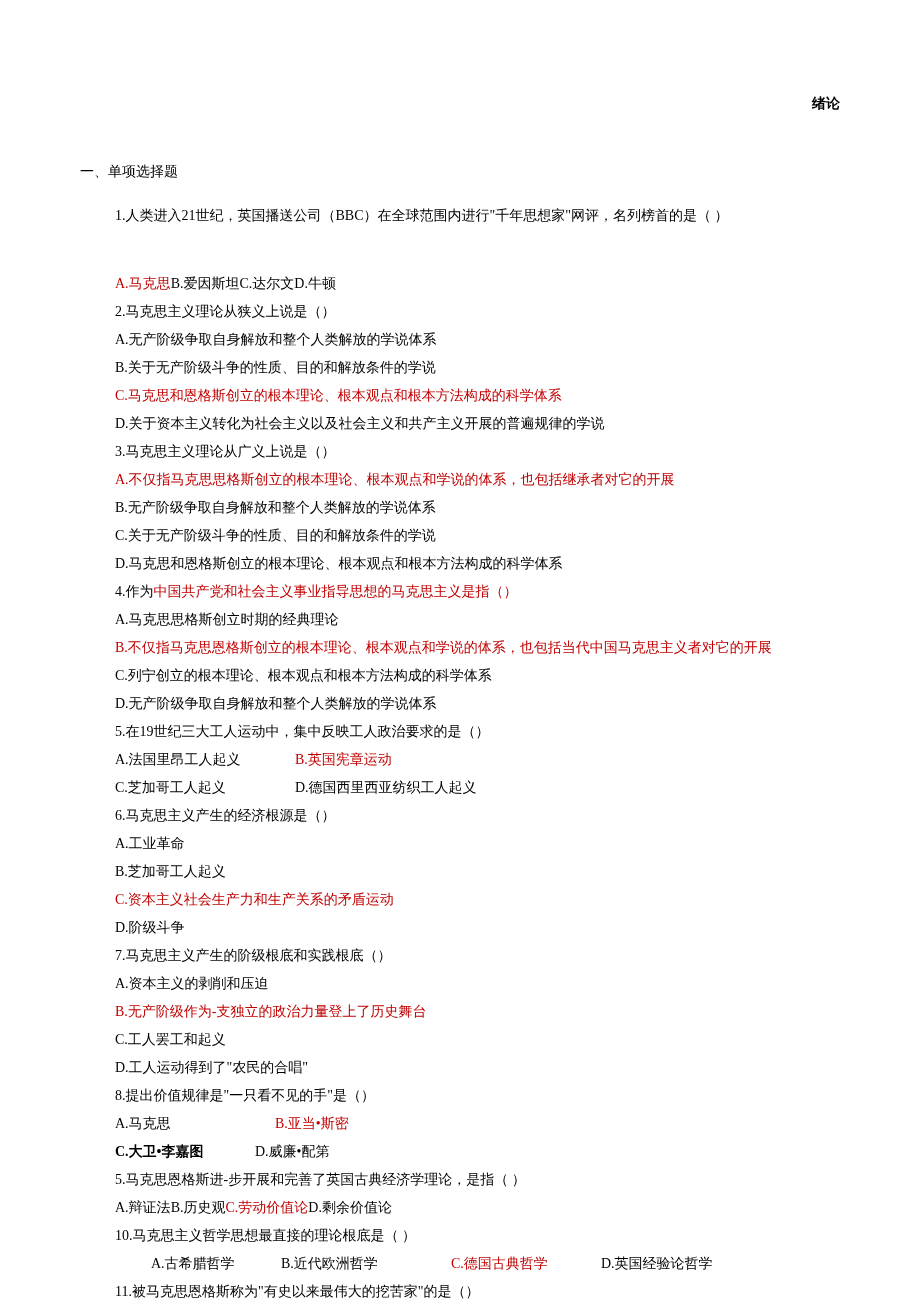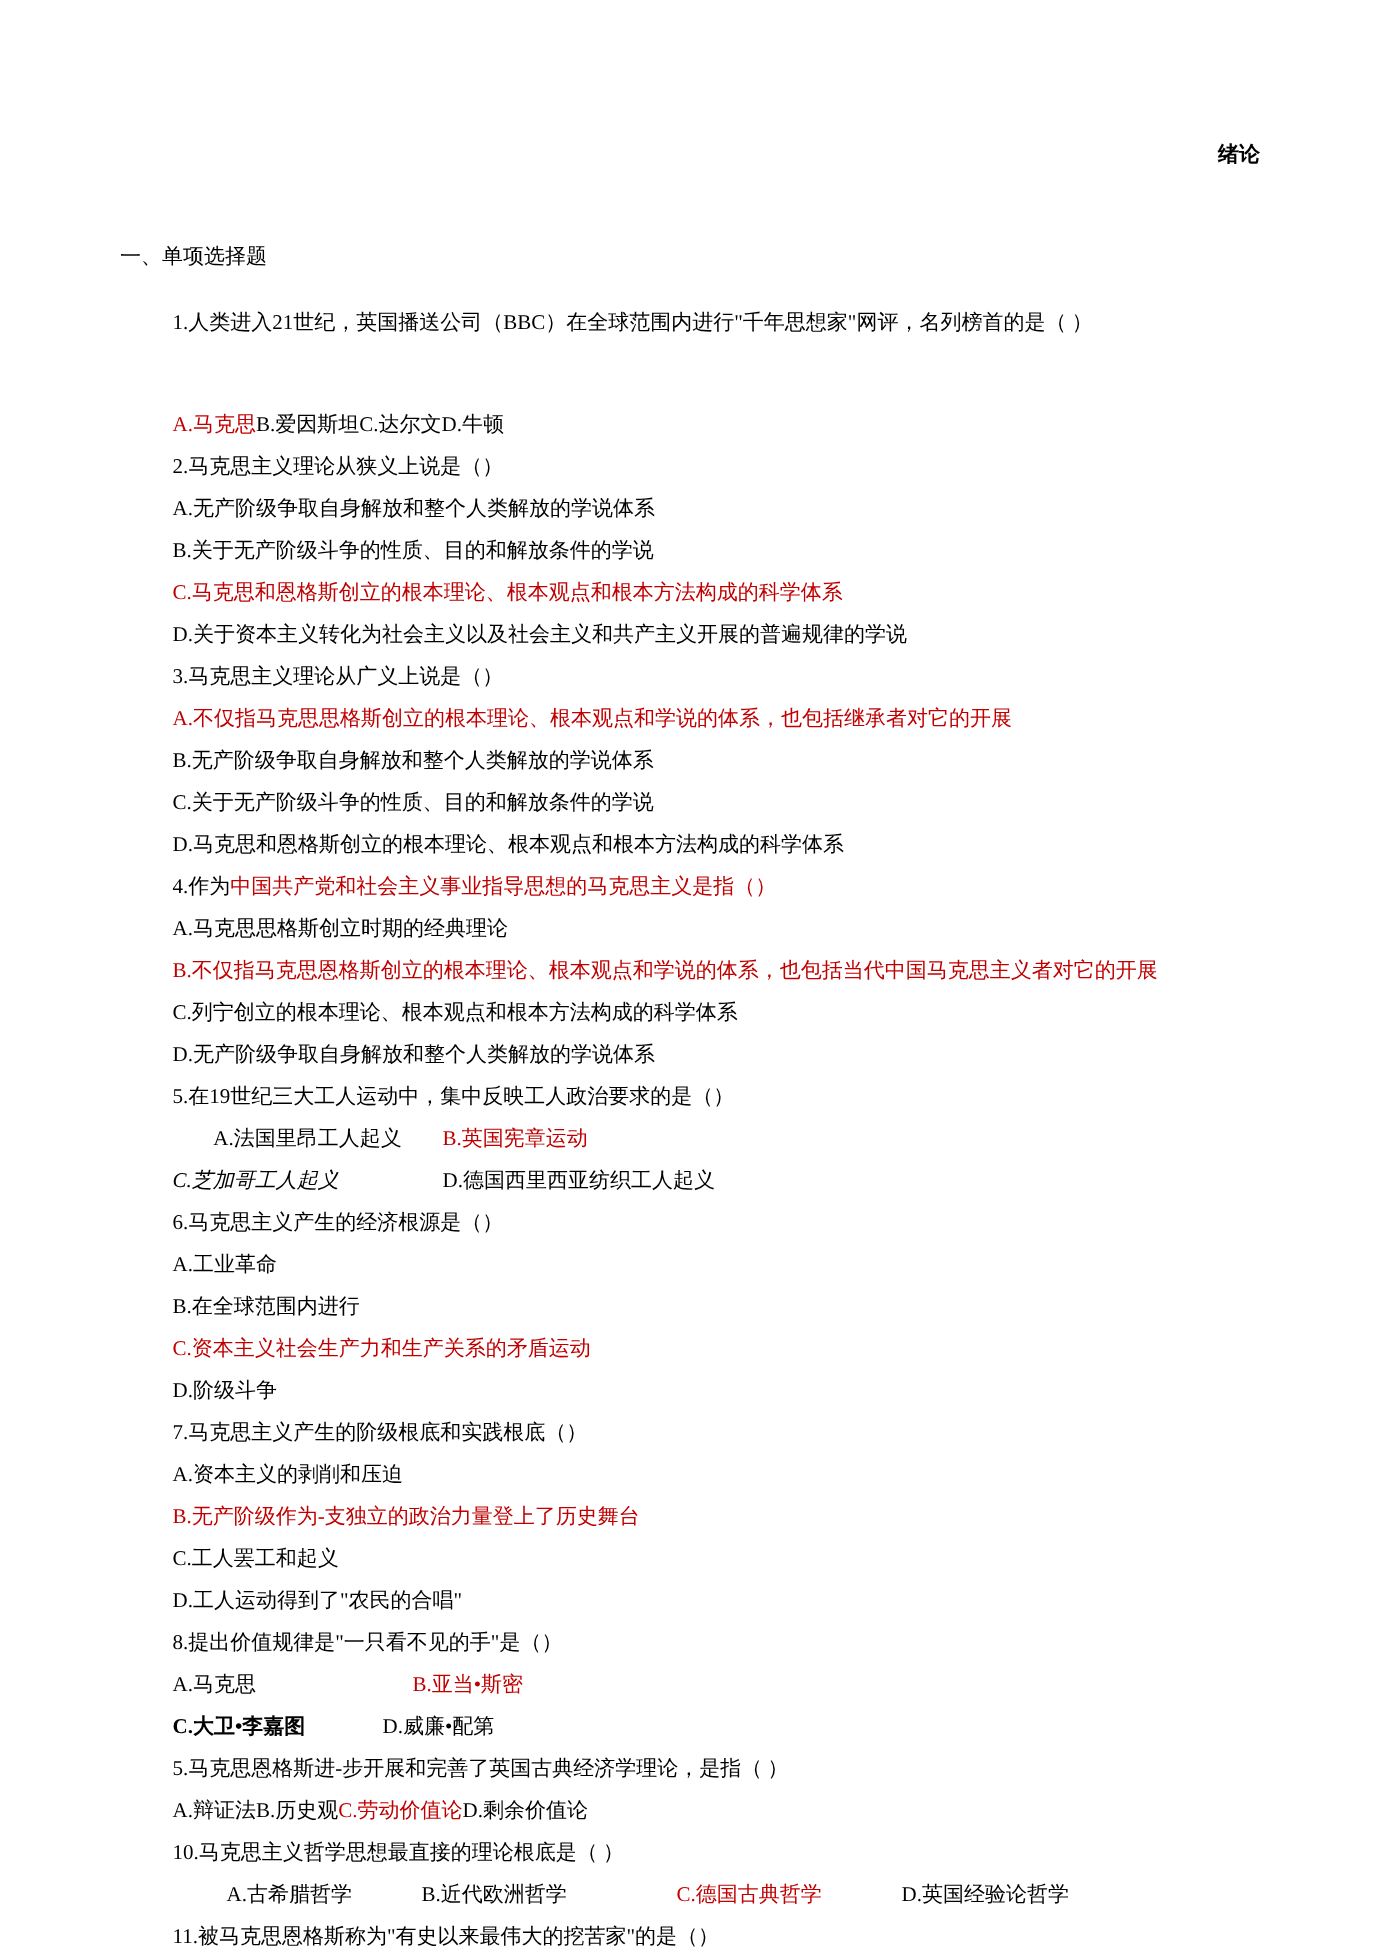--- a/index.html
+++ b/index.html
@@ -70,29 +70,29 @@
 <div class="question"><span>4.作为</span><span class="answer">中国共产党和社会主义事业指导思想的马克思主义是指（）</span></div>
 <div class="option">A.马克思思格斯创立时期的经典理论</div>
 <div class="answer" style="padding-left:2.5em;text-indent:0;">
   <span>B.不仅指马克思恩格斯创立的根本理论、根本观点和学说的体系，也包括当代中国马克思主义者对它的开展</span>
 </div>
 <div class="option">C.列宁创立的根本理论、根本观点和根本方法构成的科学体系</div>
 <div class="option">D.无产阶级争取自身解放和整个人类解放的学说体系</div>
 
 <div class="question">5.在19世纪三大工人运动中，集中反映工人政治要求的是（）</div>
 <div class="option-inline">
-  <span class="gap" style="width:180px;text-align:center;">A.法国里昂工人起义</span><span class="answer">B.英国宪章运动</span>
+  <span class="gap" style="width:180px;">A.法国里昂工人起义</span><span class="answer">B.英国宪章运动</span>
 </div>
 <div class="option-inline">
-  <span class="gap" style="width:180px;font-style:italic;">C.芝加哥工人起义</span><span>D.德国西里西亚纺织工人起义</span>
+  <span class="gap" style="width:180px;">C.芝加哥工人起义</span><span>D.德国西里西亚纺织工人起义</span>
 </div>
 
 <div class="question">6.马克思主义产生的经济根源是（）</div>
 <div class="option">A.工业革命</div>
-<div class="option">B.在全球范围内进行</div>
+<div class="option">B.芝加哥工人起义</div>
 <div class="option answer">C.资本主义社会生产力和生产关系的矛盾运动</div>
 <div class="option">D.阶级斗争</div>
 
 <div class="question">7.马克思主义产生的阶级根底和实践根底（）</div>
 <div class="option">A.资本主义的剥削和压迫</div>
 <div class="option answer">B.无产阶级作为-支独立的政治力量登上了历史舞台</div>
 <div class="option">C.工人罢工和起义</div>
 <div class="option">D.工人运动得到了"农民的合唱"</div>
 
 <div class="question">8.提出价值规律是"一只看不见的手"是（）</div>

